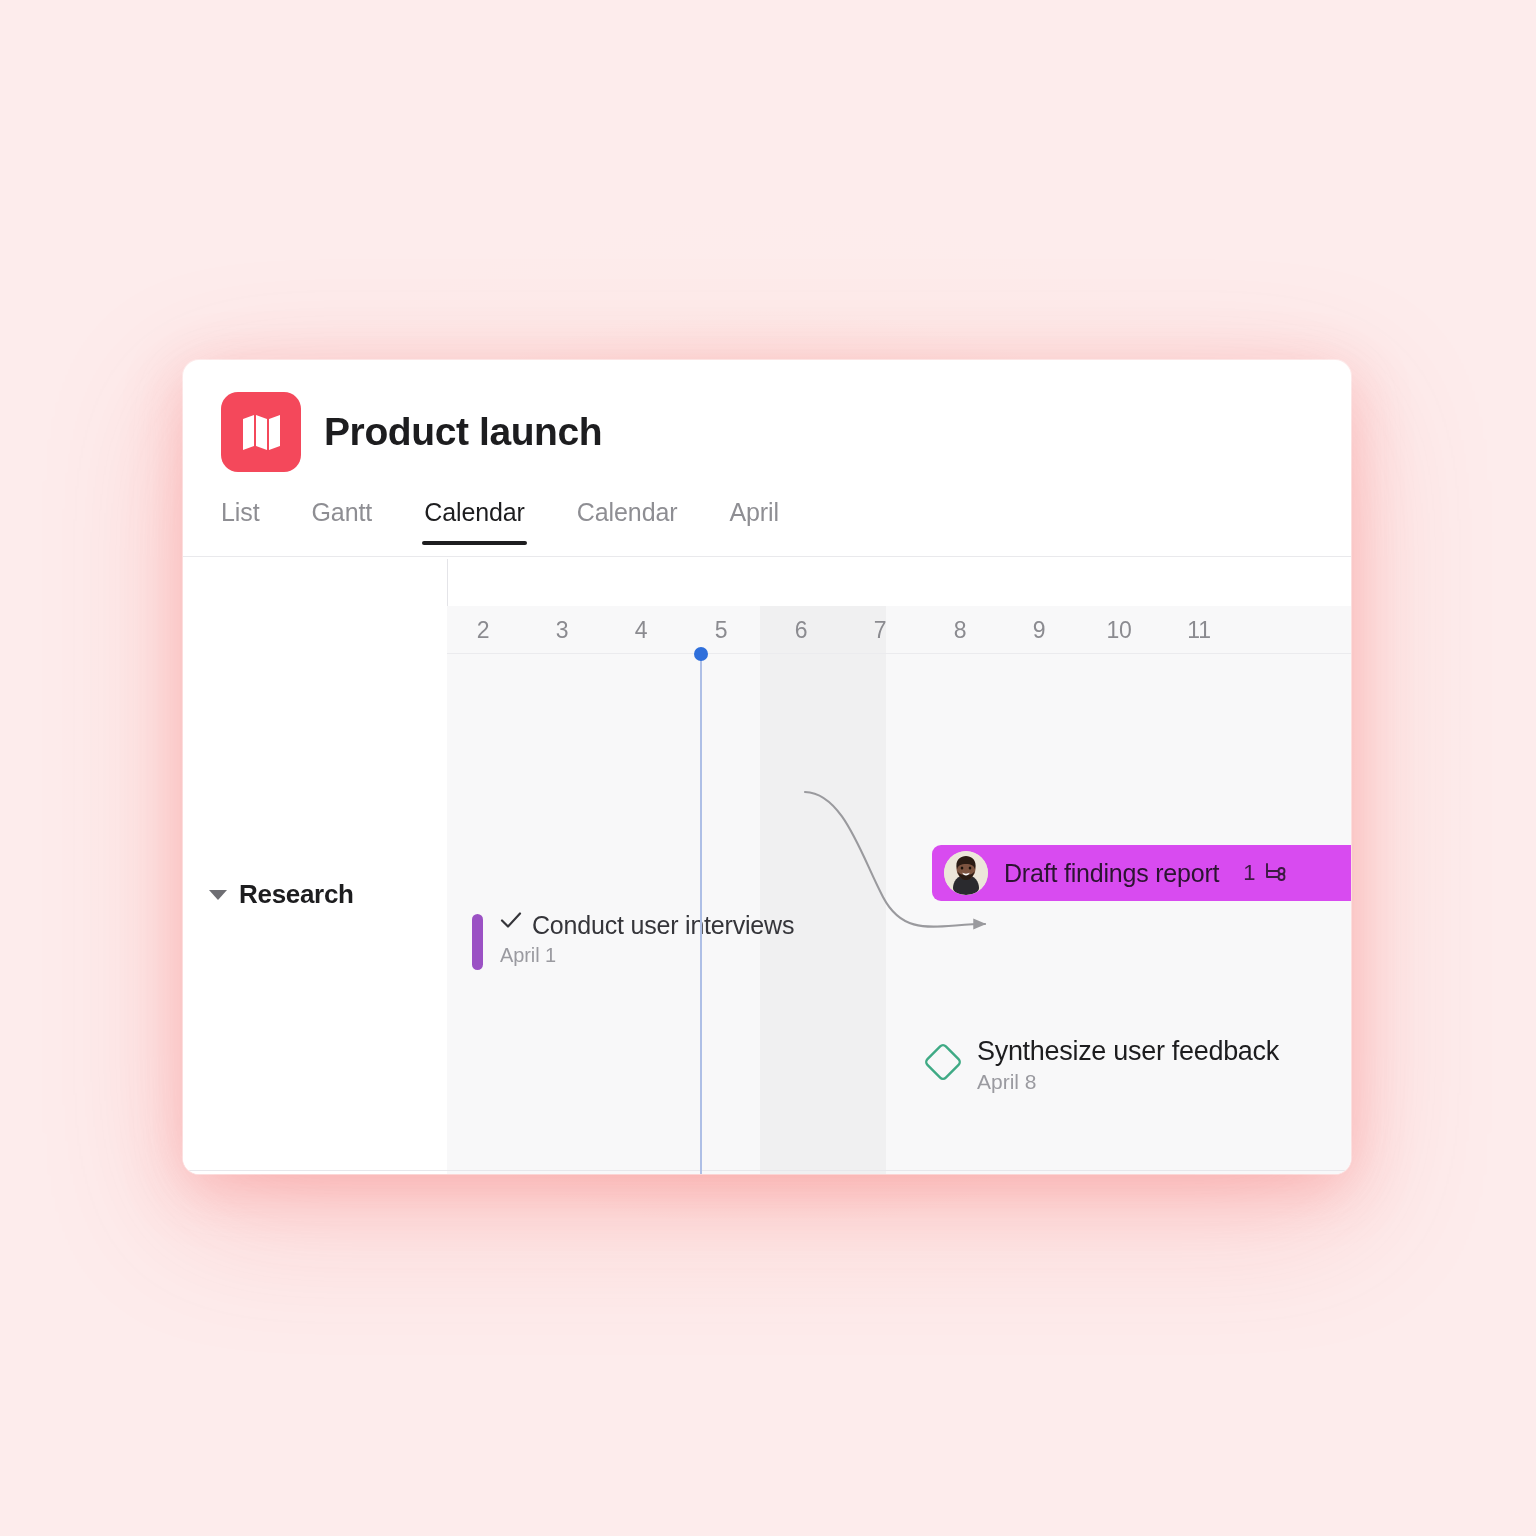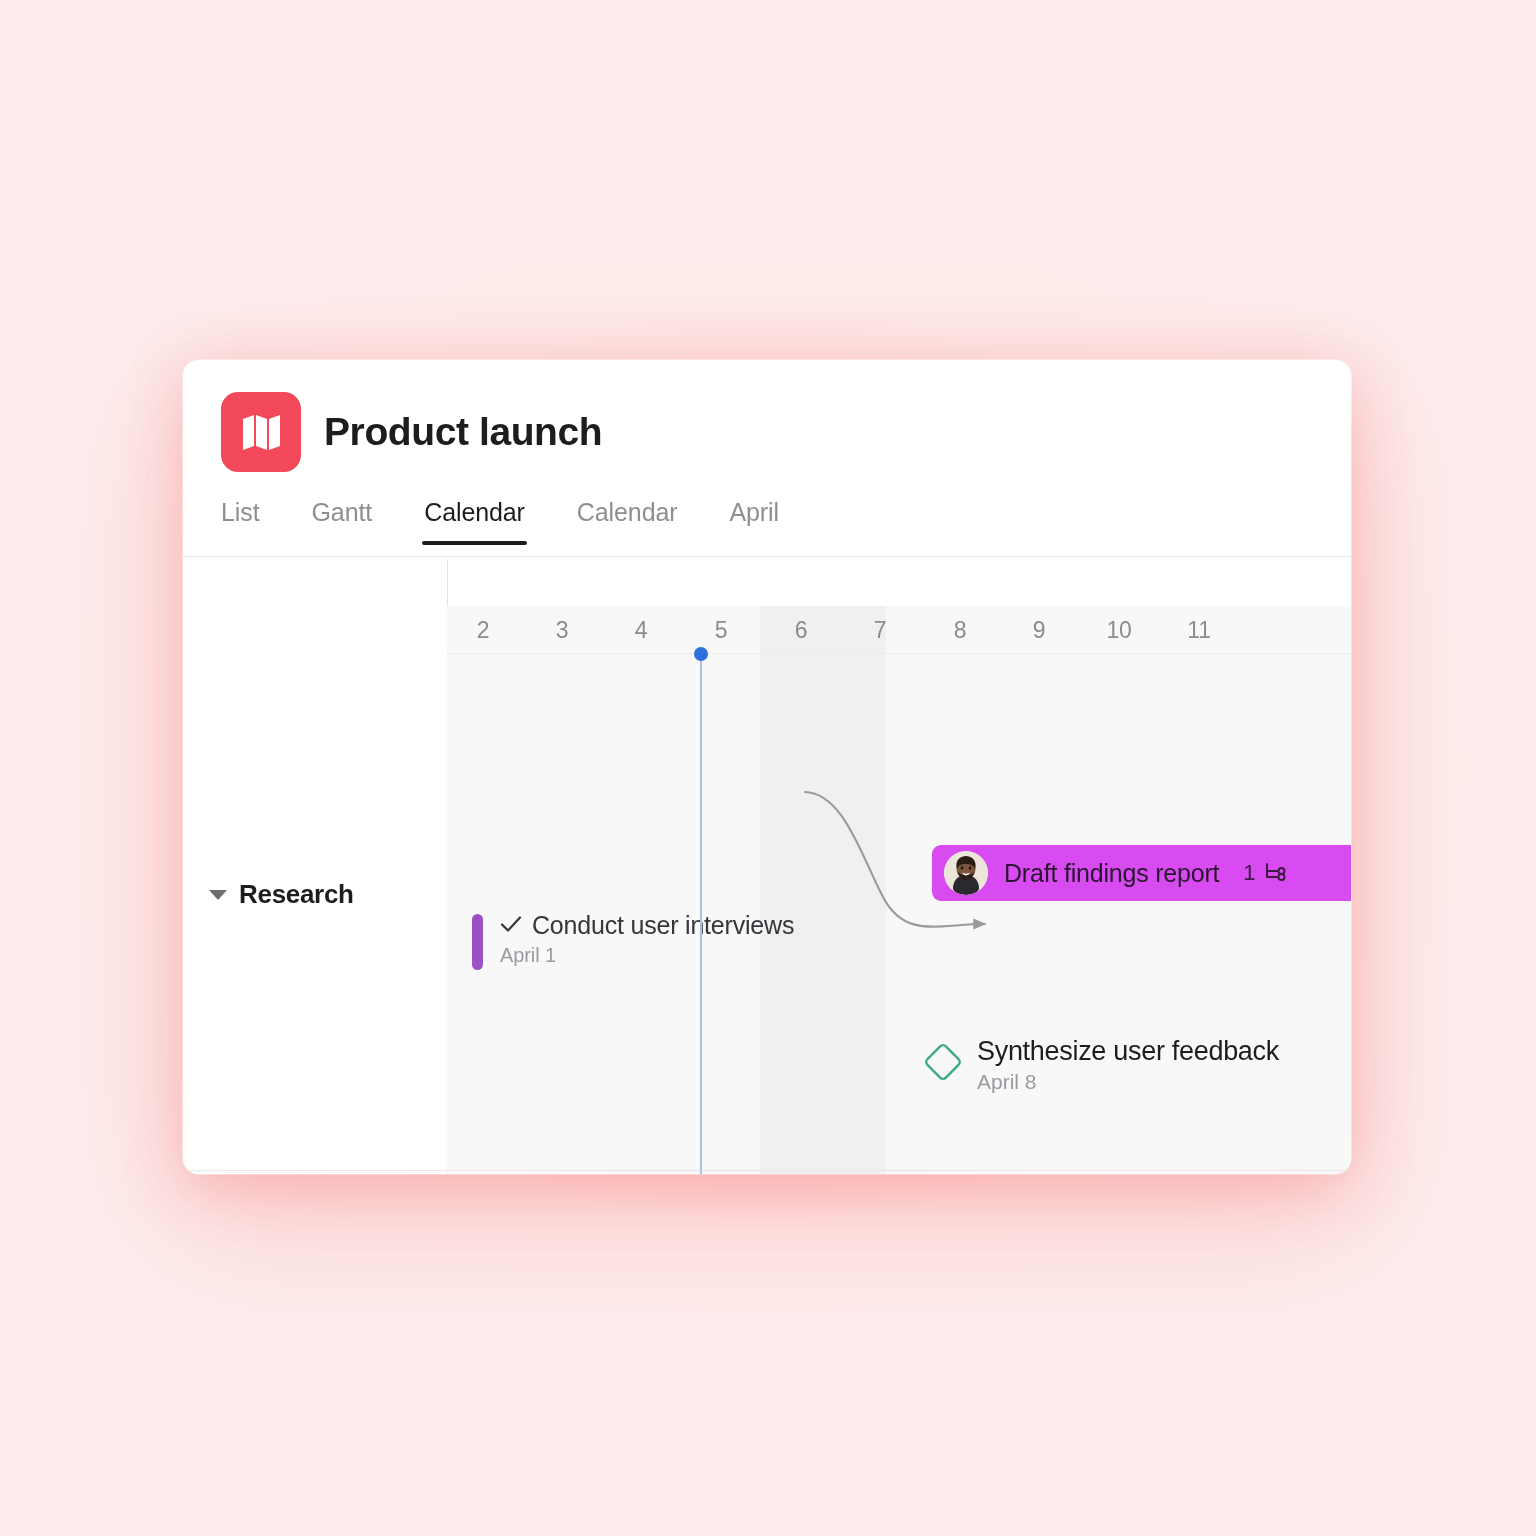--- a/index.html
+++ b/index.html
@@ -322,21 +322,21 @@
     width: 11px;
     height: 56px;
     border-radius: 6px;
     margin-top: 3px;
   }
   .inline-body {
     margin-left: 17px;
   }
   .inline-title-line {
     display: flex;
-    align-items: center;
+    align-items: flex-start;
     gap: 10px;
     white-space: nowrap;
   }
   .inline-title {
     font-size: 25px;
     color: #35353a;
     letter-spacing: -0.2px;
   }
   .inline-date {
     margin-top: 4px;

